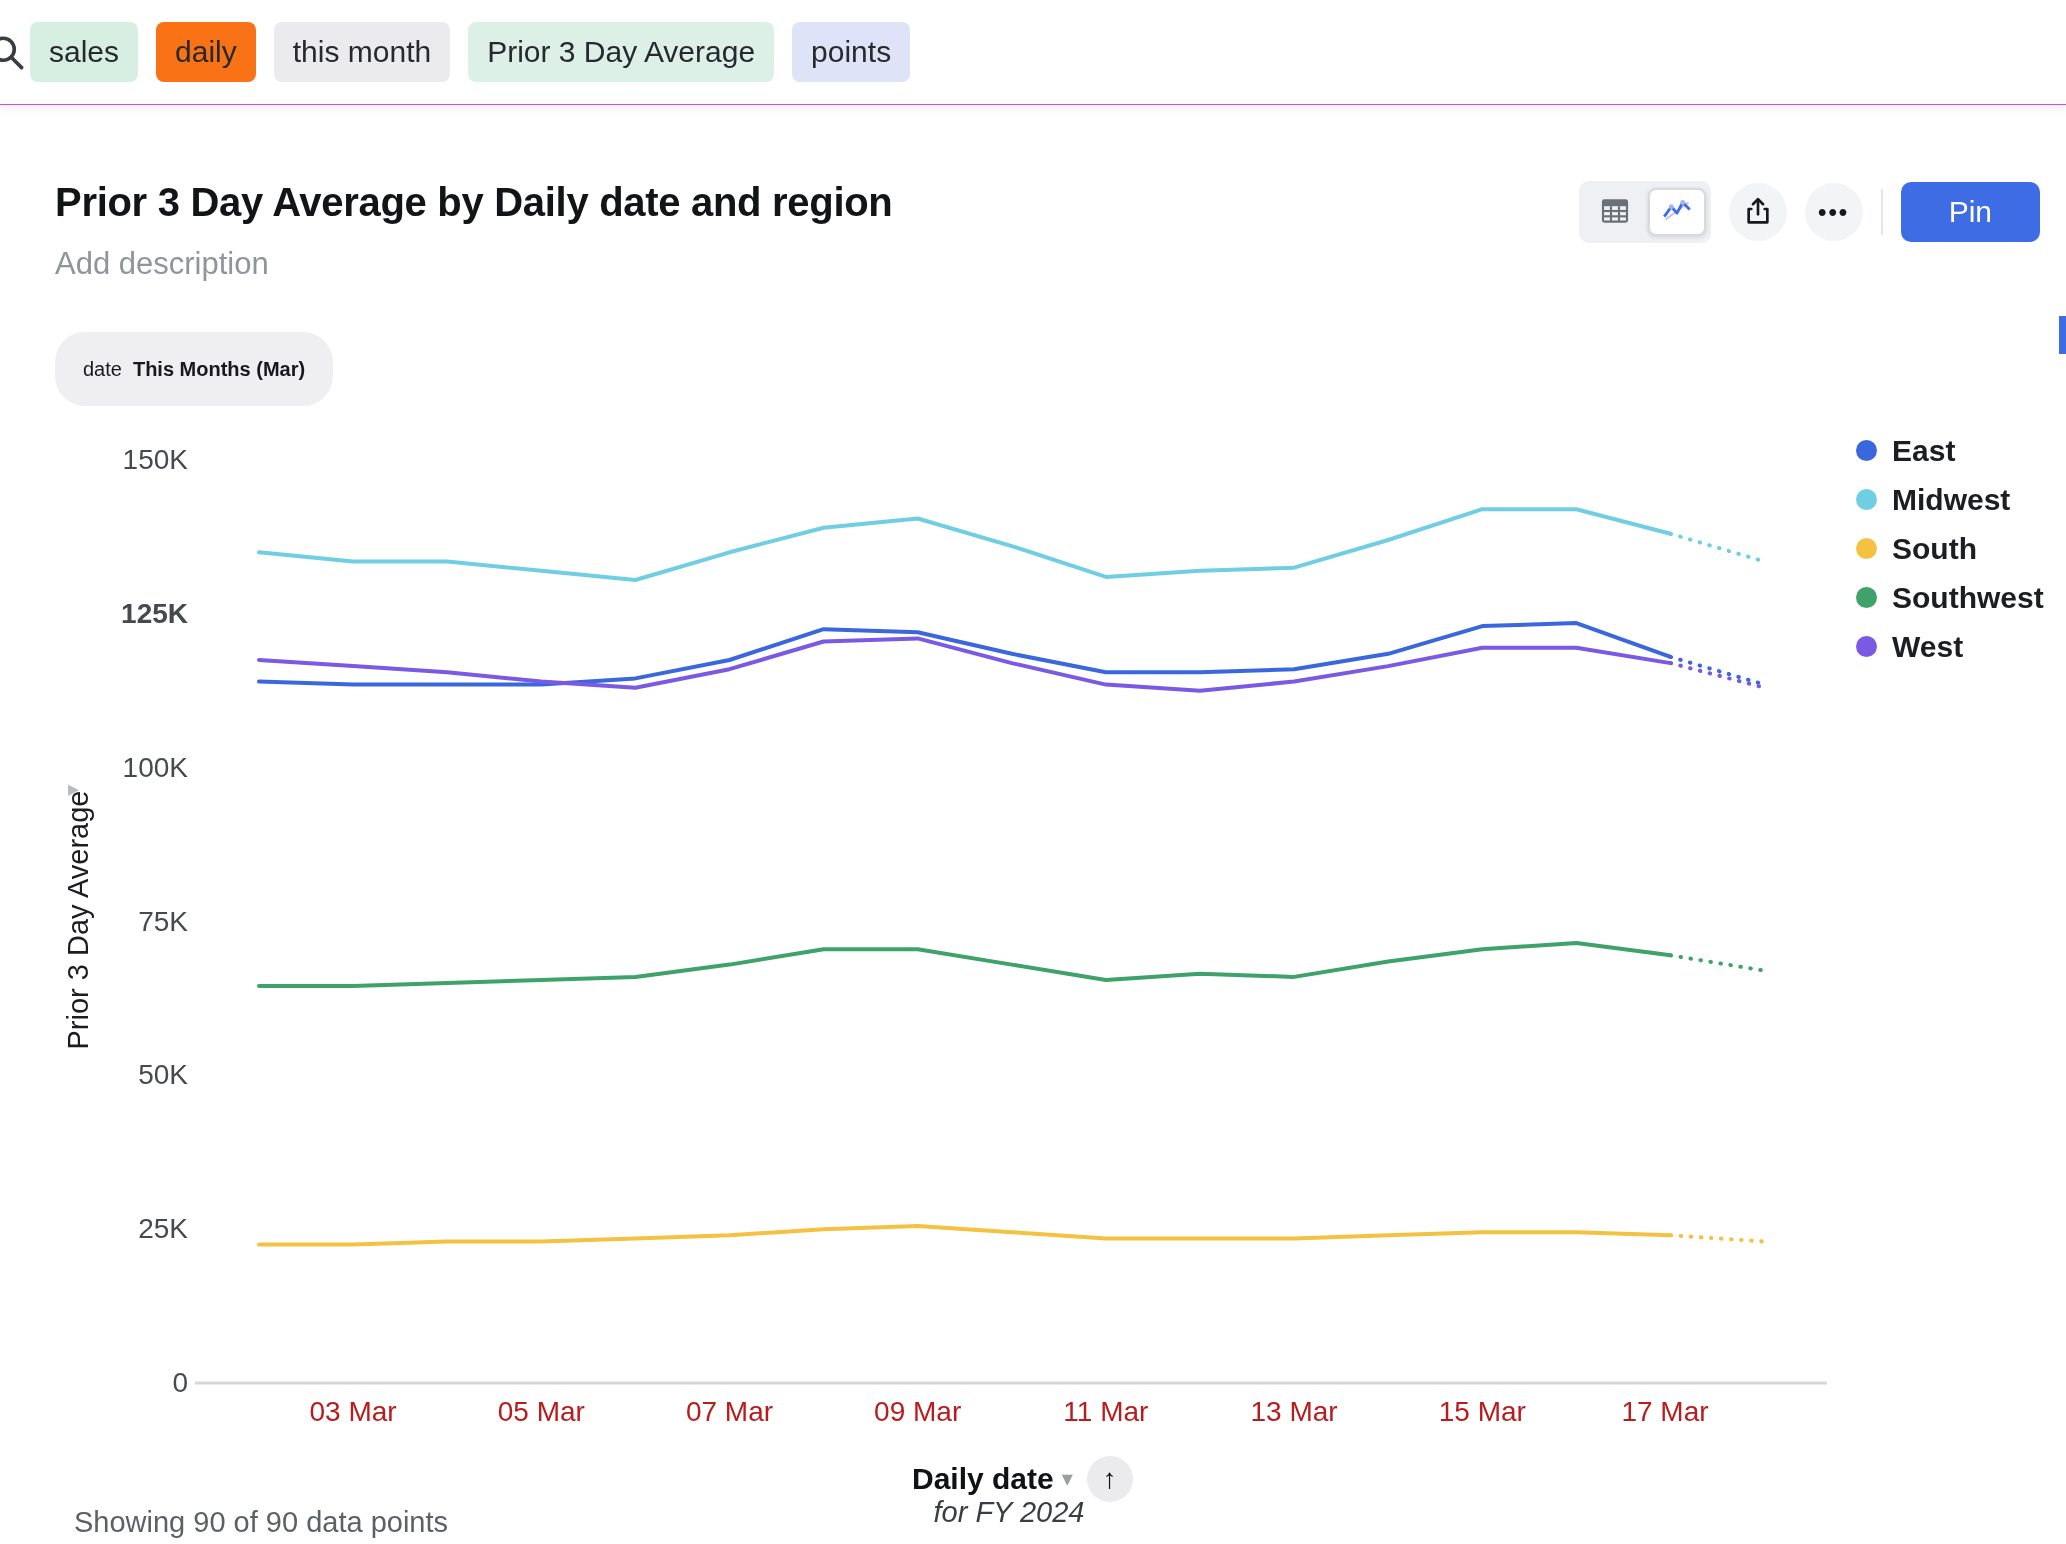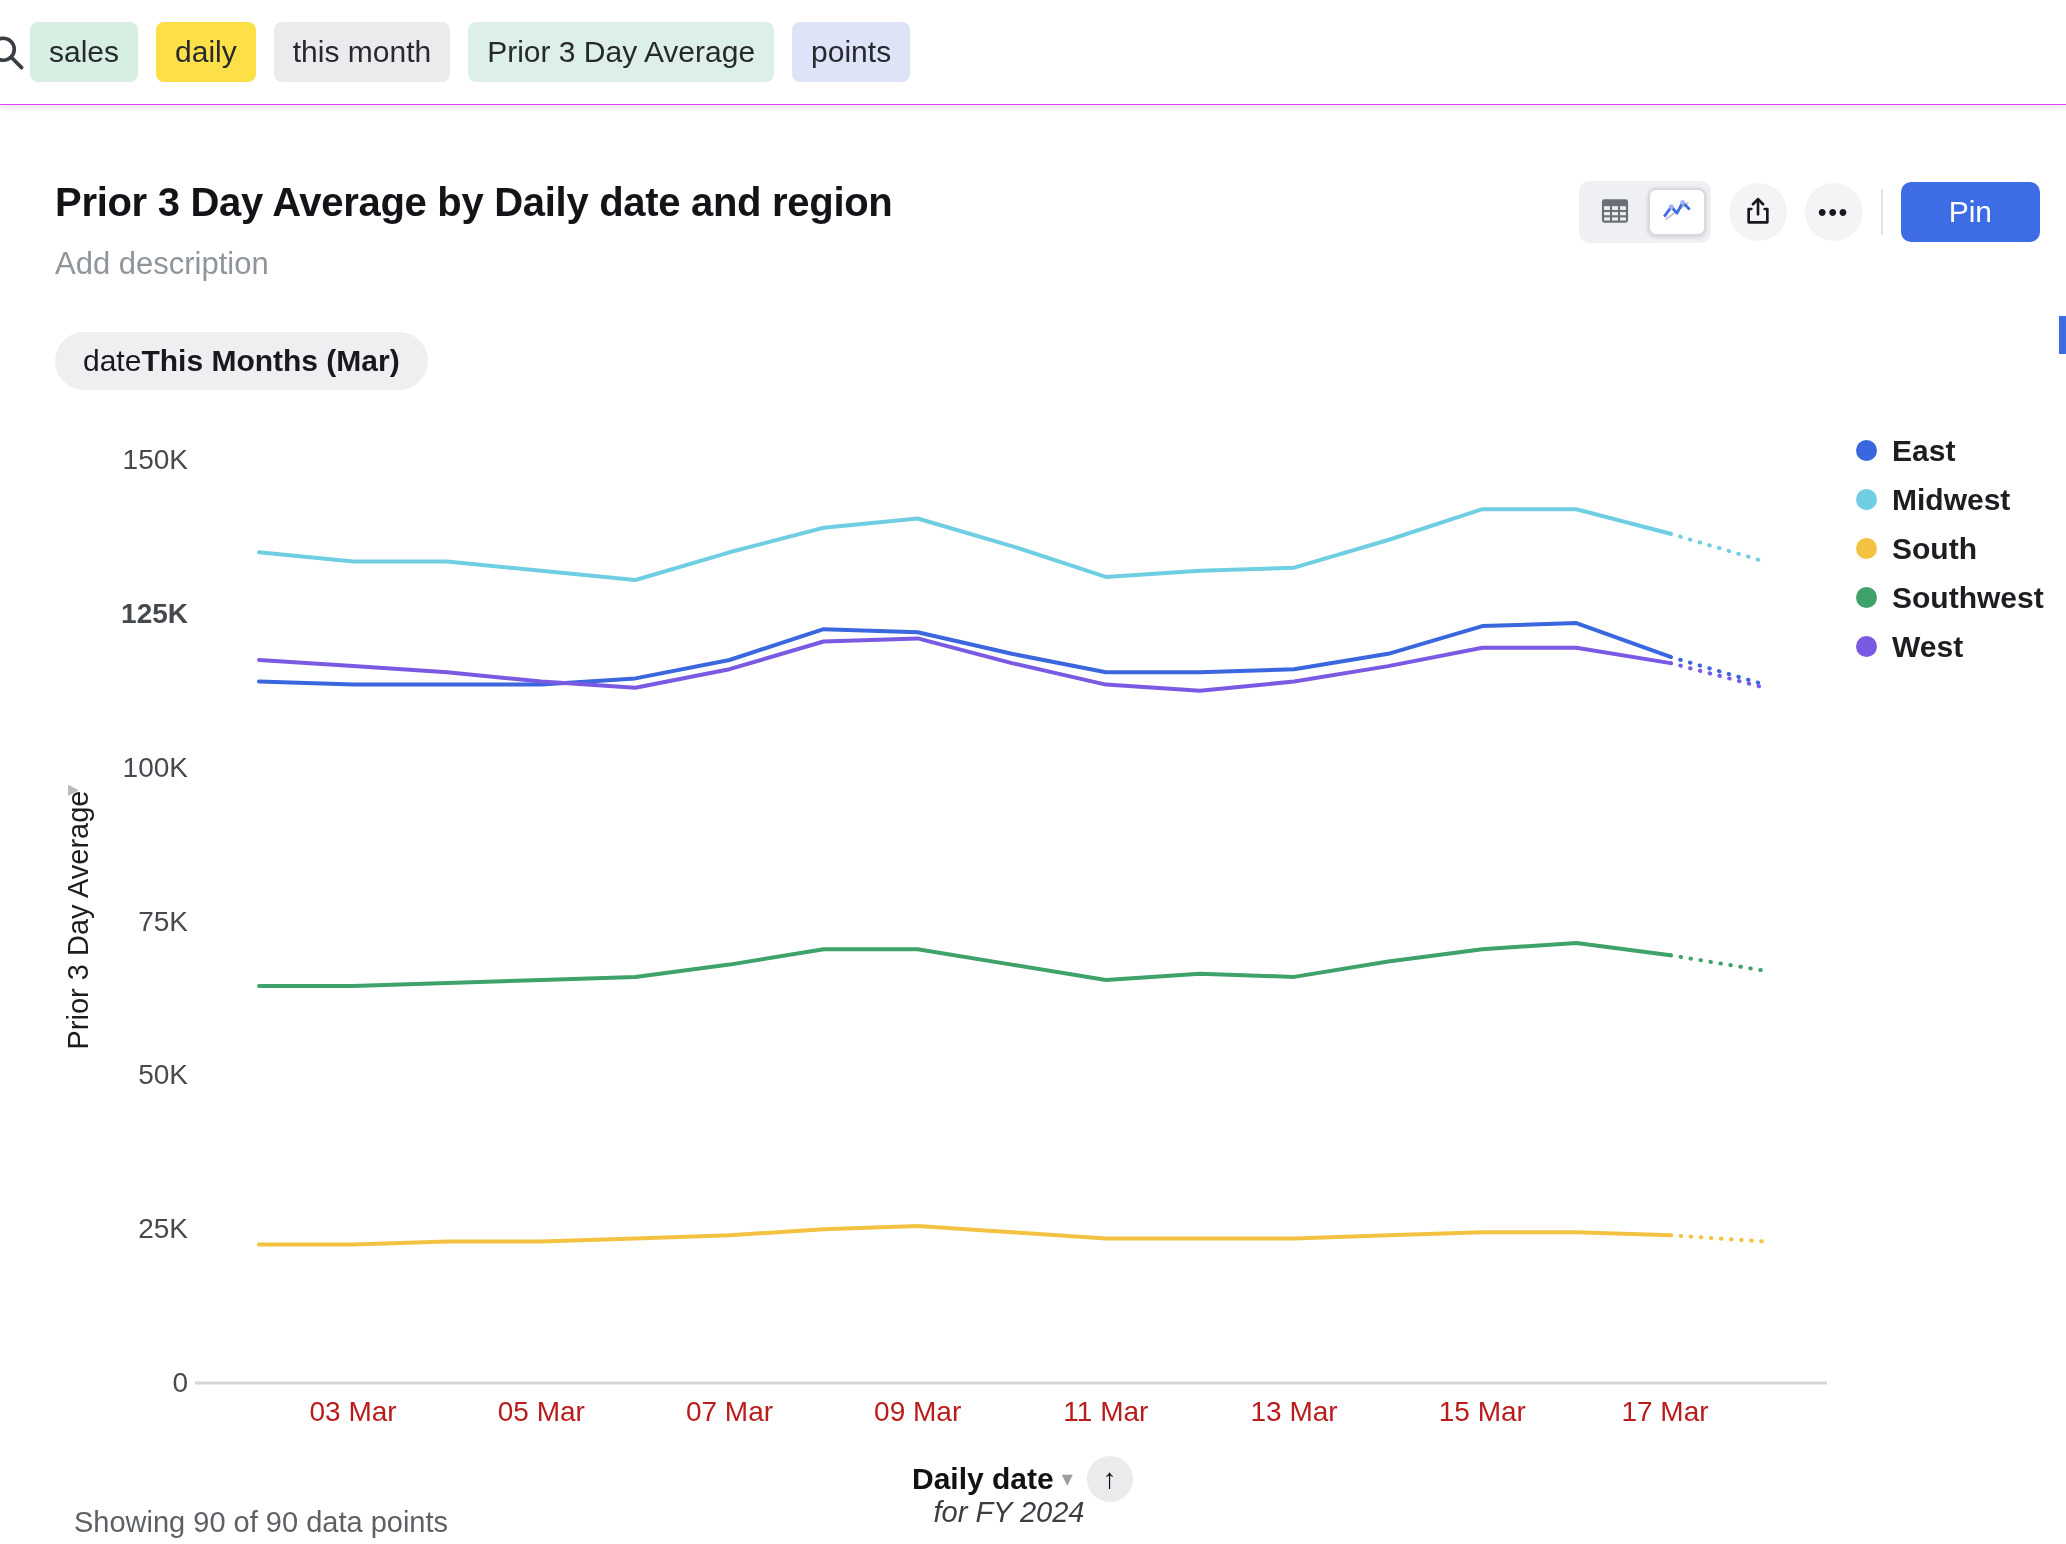--- a/index.html
+++ b/index.html
@@ -23,22 +23,22 @@
   .segbtn{width:62px;height:52px;border:none;background:transparent;border-radius:8px;
     display:flex;align-items:center;justify-content:center;cursor:pointer;padding:0;}
   .segbtn.sel{background:#fff;border:2px solid #d8dadd;box-shadow:0 1px 4px rgba(0,0,0,.14);width:58px;height:48px;}
   .iconbtn{width:58px;height:58px;border-radius:50%;border:none;background:#f3f4f6;
     display:flex;align-items:center;justify-content:center;cursor:pointer;padding:0;}
   .dots{font-size:24px;font-weight:700;letter-spacing:2px;color:#17191c;}
   .vdiv{width:2px;height:46px;background:#e4e5e8;}
   .pin{height:60px;padding:0 48px;background:#3d6ce4;color:#fff;font-size:30px;border:none;border-radius:10px;cursor:pointer;font-family:inherit;}
 
   
-  .chip{position:absolute;left:55px;top:332px;height:58px;display:inline-flex;align-items:center;
-    padding:0 28px;background:#efeff2;border-radius:30px;font-size:30px;color:#17191c;cursor:pointer;}
+  .chip{position:absolute;left:55px;top:332px;height:74px;display:inline-flex;align-items:center;gap:11px;
+    padding:0 28px;background:#efeff2;border-radius:30px;font-size:20px;color:#17191c;cursor:pointer;}
   .chip b{font-weight:700;}
 
   
   .ylabel{position:absolute;left:78px;top:920px;transform:translate(-50%,-50%) rotate(-90deg);
     font-size:29px;font-weight:500;color:#1b1d20;white-space:nowrap;}
   .ycaret{position:absolute;left:68px;top:776px;font-size:22px;color:#b8babd;}
   .ytick{position:absolute;left:58px;width:130px;text-align:right;font-size:28px;color:#46494e;transform:translateY(-50%);}
   .xtick{position:absolute;top:1396px;transform:translateX(-50%);font-size:28px;color:#b91c1c;white-space:nowrap;}
   #plot{position:absolute;left:0;top:0;}
 
@@ -65,21 +65,21 @@
 
   <header class="searchbar">
     <span class="search-icon">
       <svg width="44" height="44" viewBox="0 0 24 24">
           <circle cx="10.5" cy="10.5" r="6" fill="none" stroke="#3a3e44" stroke-width="2"></circle>
           <line x1="15" y1="15" x2="20.5" y2="20.5" stroke="#3a3e44" stroke-width="2" stroke-linecap="round"></line>
         </svg>
     </span>
     <div class="tokens" id="tokens">
         <span class="token" style="background: rgb(215, 239, 226);">sales</span>
-        <span class="token" style="background: #fde047;">daily</span>
+        <span class="token" style="background: #f97316;">daily</span>
         <span class="token" style="background: rgb(235, 235, 238);">this month</span>
         <span class="token" style="background: rgb(221, 240, 232);">Prior 3 Day Average</span>
         <span class="token" style="background: rgb(223, 227, 247);">points</span>
       </div>
   </header>
 
   <h1 class="title">Prior 3 Day Average by Daily date and region</h1>
   <div class="desc">Add description</div>
 
   <div class="toolbar">

